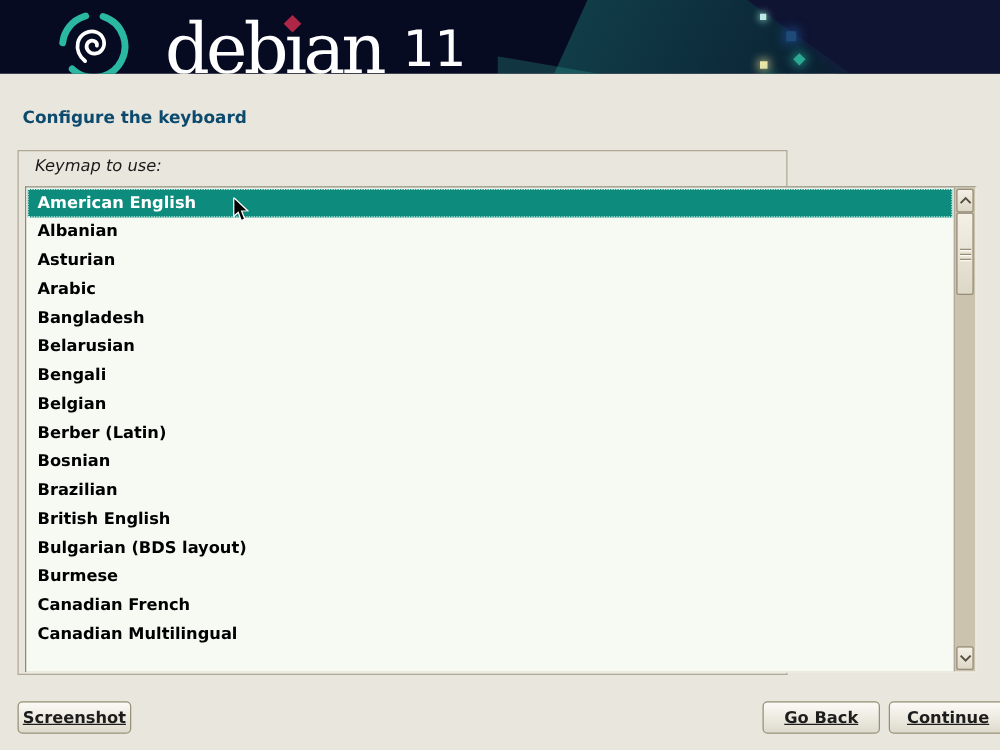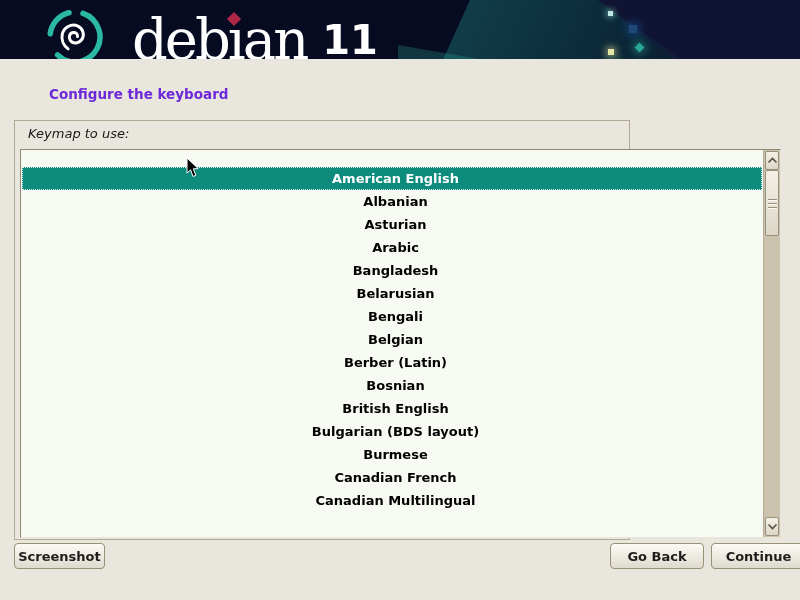--- a/index.html
+++ b/index.html
@@ -30,57 +30,57 @@
 
   .logo { position:absolute; left:44px; top:6px; width:62px; height:62px; }
   .wordmark { position:absolute; left:132px; top:2px; height:68px;
     display:flex; align-items:baseline; color:#fff; line-height:1; }
   .wordmark .brand { font-family:"DejaVu Serif","Liberation Serif",serif;
     font-size:56px; font-weight:500; letter-spacing:-3px; padding-top:10px; }
   .wordmark .i { position:relative; }
   .wordmark .i::after { content:""; position:absolute; left:1px; top:7px;
     width:10px; height:10px; background:#ae2746; transform:rotate(45deg); }
   .wordmark .ver { font-family:"DejaVu Sans","Liberation Sans",sans-serif;
-    font-size:40px; font-weight:700; margin-left:16px; position:relative; top:-5px; }
+    font-size:40px; font-weight:400; margin-left:16px; position:relative; top:-5px; }
 
   
   .page-title { position:absolute; left:18px; top:86px; font-size:13.5px;
-    font-weight:bold; color:#6d28d9;margin-left:31px; }
+    font-weight:bold; color:#0c4a6e; }
 
   
   .frame { position:absolute; left:14px; top:120px; width:616px; height:420px;
-    border:1px solid #b1a895;text-align:center; }
+    border:1px solid #b1a895; }
   .frame-label { position:absolute; left:13px; top:5px; font-size:13px;
     font-style:italic; color:#1a1a1a; }
 
   .listbox { position:absolute; left:5px; top:28px; width:761px; height:389px;
     background:#f7faf3;
     border:1px solid; border-color:#8e8875 #e9e5d9 #e9e5d9 #8e8875; }
-  .rows { position:absolute; left:1px; top:1px; right:18px; bottom:1px; overflow:hidden;margin-top:16px; }
+  .rows { position:absolute; left:1px; top:1px; right:18px; bottom:1px; overflow:hidden; }
   .row { height:23px; line-height:21px; padding:0 0 0 7px; font-size:13px;
     font-weight:bold; color:#000; border:1px dotted transparent; white-space:nowrap; }
   .row.selected { background:#0d8c7d; color:#fff; border:1px dotted #d5efe9; }
 
   
   .scrollbar { position:absolute; top:0; right:0; bottom:0; width:17px;
     background:#cbc3ae; border-left:1px solid #b3ab97; }
   .sb-btn, .sb-thumb { position:absolute; left:1px; right:1px;
     background:linear-gradient(#f4f0e6,#ddd7c7); border:1px solid #968f7b; border-radius:2px; }
   .sb-btn { height:19px; display:flex; align-items:center; justify-content:center; }
   .sb-btn.up { top:1px; }
   .sb-btn.down { bottom:1px; }
   .sb-thumb { top:20px; height:66px; display:flex; flex-direction:column;
     align-items:center; justify-content:center; gap:3px; }
   .grip { width:9px; height:1px; background:#978e79; box-shadow:0 1px 0 #fbf9f2; }
 
   
-  .btn { position:absolute; top:543px; height:26px; border:1px solid #989177;
+  .btn { position:absolute; top:561px; height:26px; border:1px solid #989177;
     border-radius:4px; background:linear-gradient(#fbfaf6,#ece9df 55%,#dedacd);
     font-size:13px; font-weight:bold; color:#1d1d1d;
-    display:flex; align-items:center; justify-content:center; }
+    display:flex; align-items:center; justify-content:center;text-decoration:underline; }
   .btn-screenshot { left:14px;  width:91px; }
   .btn-goback     { left:590px; width:94px;margin-left:20px; }
   .btn-continue   { left:691px; width:95px;margin-left:20px; }
 
   
   .cursor { position:absolute; left:186px; top:158px; width:14px; height:20px; }
 </style>
 </head>
 <body>
 
@@ -121,20 +121,21 @@
         <div class="row selected">American English</div>
         <div class="row">Albanian</div>
         <div class="row">Asturian</div>
         <div class="row">Arabic</div>
         <div class="row">Bangladesh</div>
         <div class="row">Belarusian</div>
         <div class="row">Bengali</div>
         <div class="row">Belgian</div>
         <div class="row">Berber (Latin)</div>
         <div class="row">Bosnian</div>
+        <div class="row">Brazilian</div>
         <div class="row">British English</div>
         <div class="row">Bulgarian (BDS layout)</div>
         <div class="row">Burmese</div>
         <div class="row">Canadian French</div>
         <div class="row">Canadian Multilingual</div>
       </div>
 
     <div class="scrollbar">
       <div class="sb-btn up">
         <svg width="11" height="7" viewBox="0 0 11 7">

